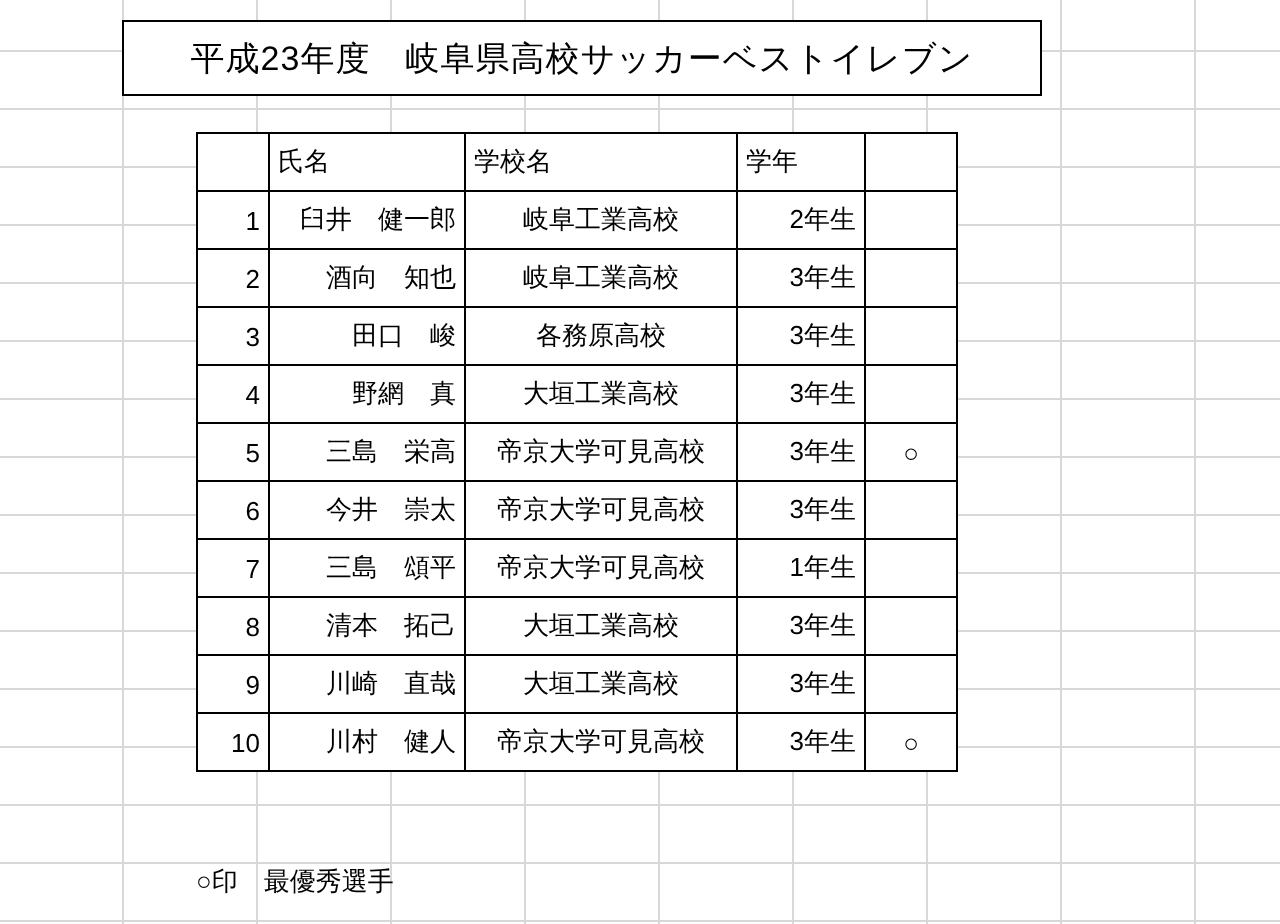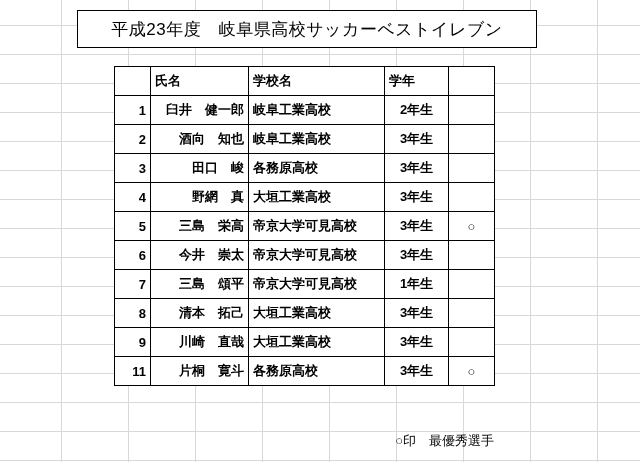--- a/index.html
+++ b/index.html
@@ -27,21 +27,20 @@
     background-size: 67px 29px;
     background-position: -6px -4px;
     z-index: 0;
   }
 
   .sheet {
     position: absolute;
     left: 0; top: 0;
     width: 524px; height: 462px;
     z-index: 1;
-    margin-left: 16px;
   }
 
   
   .title-box {
     position: absolute;
     left: 61px;
     top: 10px;
     width: 458px;
     height: 36px;
     border: 1px solid #000000;
@@ -65,47 +64,47 @@
   table.main {
     border-collapse: collapse;
     background: #ffffff;
     table-layout: fixed;
   }
   table.main td, table.main th {
     border: 1px solid #000000;
     height: 29px;
     padding: 0 4px;
     font-size: 13px;
-    font-weight: bold;
+    font-weight: normal;
     background: #ffffff;
     vertical-align: middle;
     box-sizing: border-box;
   }
   col.c-no    { width: 36px; }
   col.c-name  { width: 98px; }
   col.c-school{ width: 136px; }
   col.c-grade { width: 64px; }
   col.c-mark  { width: 46px; }
 
   td.no    { text-align: right; padding-right: 5px; }
   td.name  { text-align: right;  padding-left: 6px; }
-  td.school{ text-align: left;  padding-left: 6px; }
-  td.grade { text-align: center;  padding-left: 6px; }
+  td.school{ text-align: center;  padding-left: 6px; }
+  td.grade { text-align: right;  padding-left: 6px; }
   td.mark  { text-align: center; font-size: 13px; }
 
   th.head  { text-align: left; padding-left: 6px; }
   th.blank { }
 
   
   .footnote {
     position: absolute;
     left: 98px;
     top: 432px;
     width: 380px;
-    text-align: right;
+    text-align: left;
     font-size: 13px;
   }
 </style>
 </head>
 <body>
 
 <div class="grid-bg"></div>
 
 <div class="sheet">
 
@@ -189,23 +188,23 @@
           <td class="mark"></td>
         </tr>
         <tr>
           <td class="no">9</td>
           <td class="name">川崎　直哉</td>
           <td class="school">大垣工業高校</td>
           <td class="grade">3年生</td>
           <td class="mark"></td>
         </tr>
         <tr>
-          <td class="no">11</td>
-          <td class="name">片桐　寛斗</td>
-          <td class="school">各務原高校</td>
+          <td class="no">10</td>
+          <td class="name">川村　健人</td>
+          <td class="school">帝京大学可見高校</td>
           <td class="grade">3年生</td>
           <td class="mark">○</td>
         </tr>
       </tbody>
     </table>
   </div>
 
   <div class="footnote">○印　最優秀選手</div>
 
 </div>

